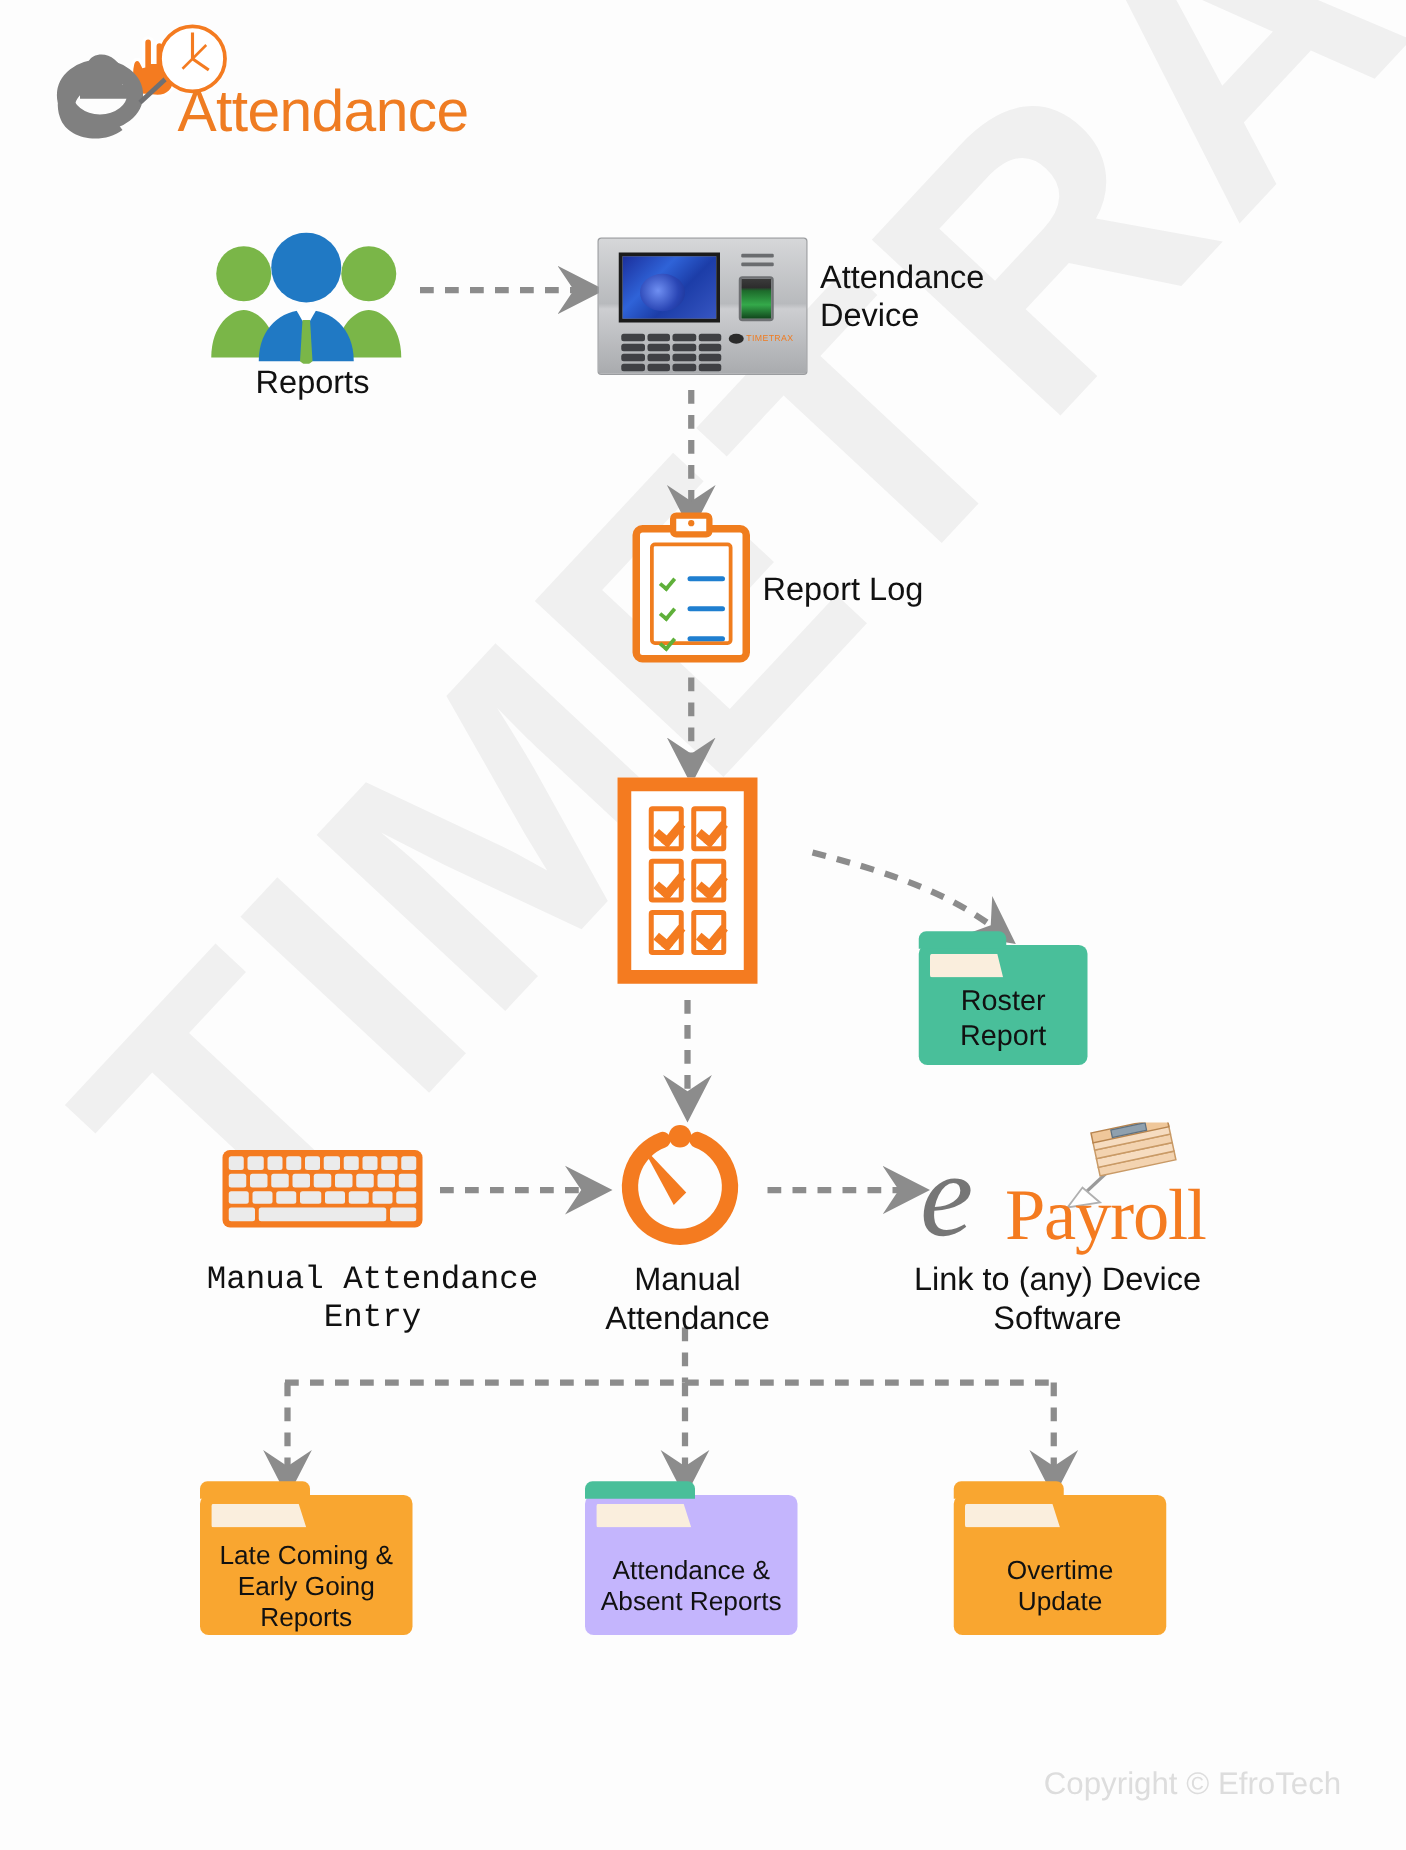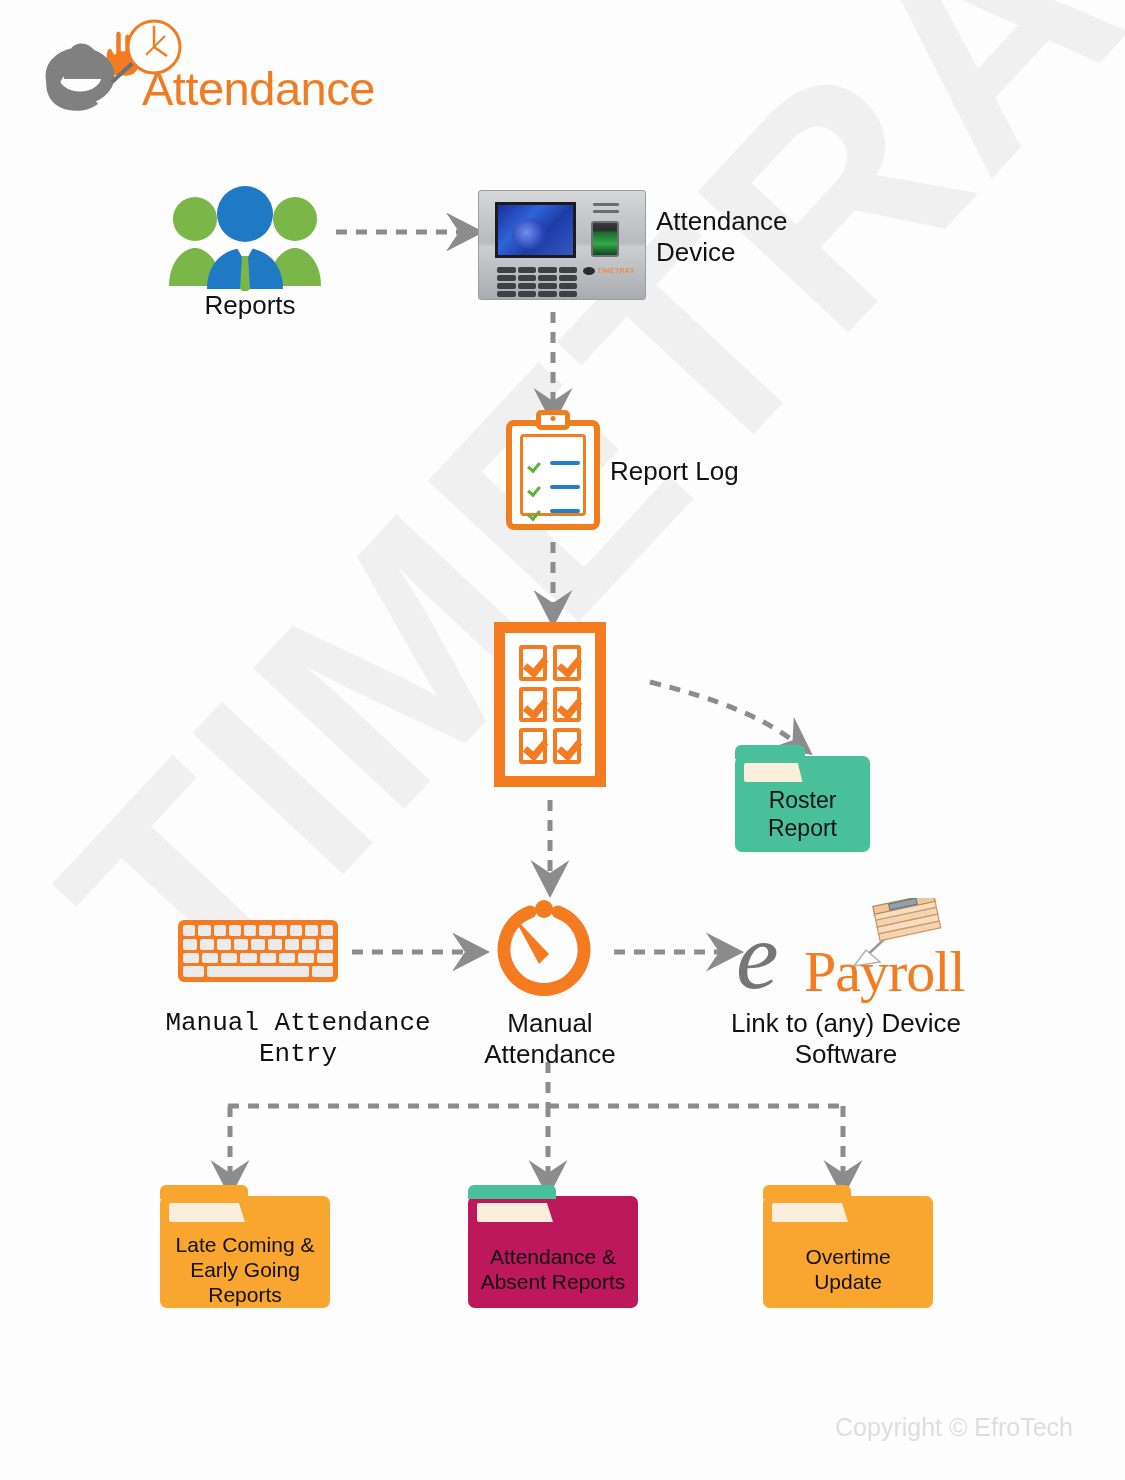--- a/index.html
+++ b/index.html
@@ -154,21 +154,21 @@
   .folder .ftext {
     position:absolute; left:4px; right:4px; top:36px;
     text-align:center; font-size:21px; line-height:25px; color:#111;
     font-family:"Liberation Sans", sans-serif; white-space:pre-line;
   }
   #roster-report { left:735px; top:756px; width:135px; height:96px; background:#49bf9a; }
   #roster-report .tab { background:#49bf9a; }
   #roster-report .ftext { font-size:23px; line-height:28px; top:30px; }
   #late-report { left:160px; top:1196px; width:170px; height:112px; background:#f9a630; }
   #late-report .tab { background:#f9a630; }
-  #attendance-report { left:468px; top:1196px; width:170px; height:112px; background:#be185d;padding-left:24px; }
+  #attendance-report { left:468px; top:1196px; width:170px; height:112px; background:#c4b5fd;padding-left:24px; }
   #attendance-report .tab { background:#49bf9a; }
   #attendance-report .ftext { top:48px; }
   #overtime-report { left:763px; top:1196px; width:170px; height:112px; background:#f9a630; }
   #overtime-report .tab { background:#f9a630; }
   #overtime-report .ftext { top:48px; }
 
   
   #connectors { position:absolute; left:0; top:0; width:1125px; height:1480px; z-index:2; pointer-events:none; }
 
   

